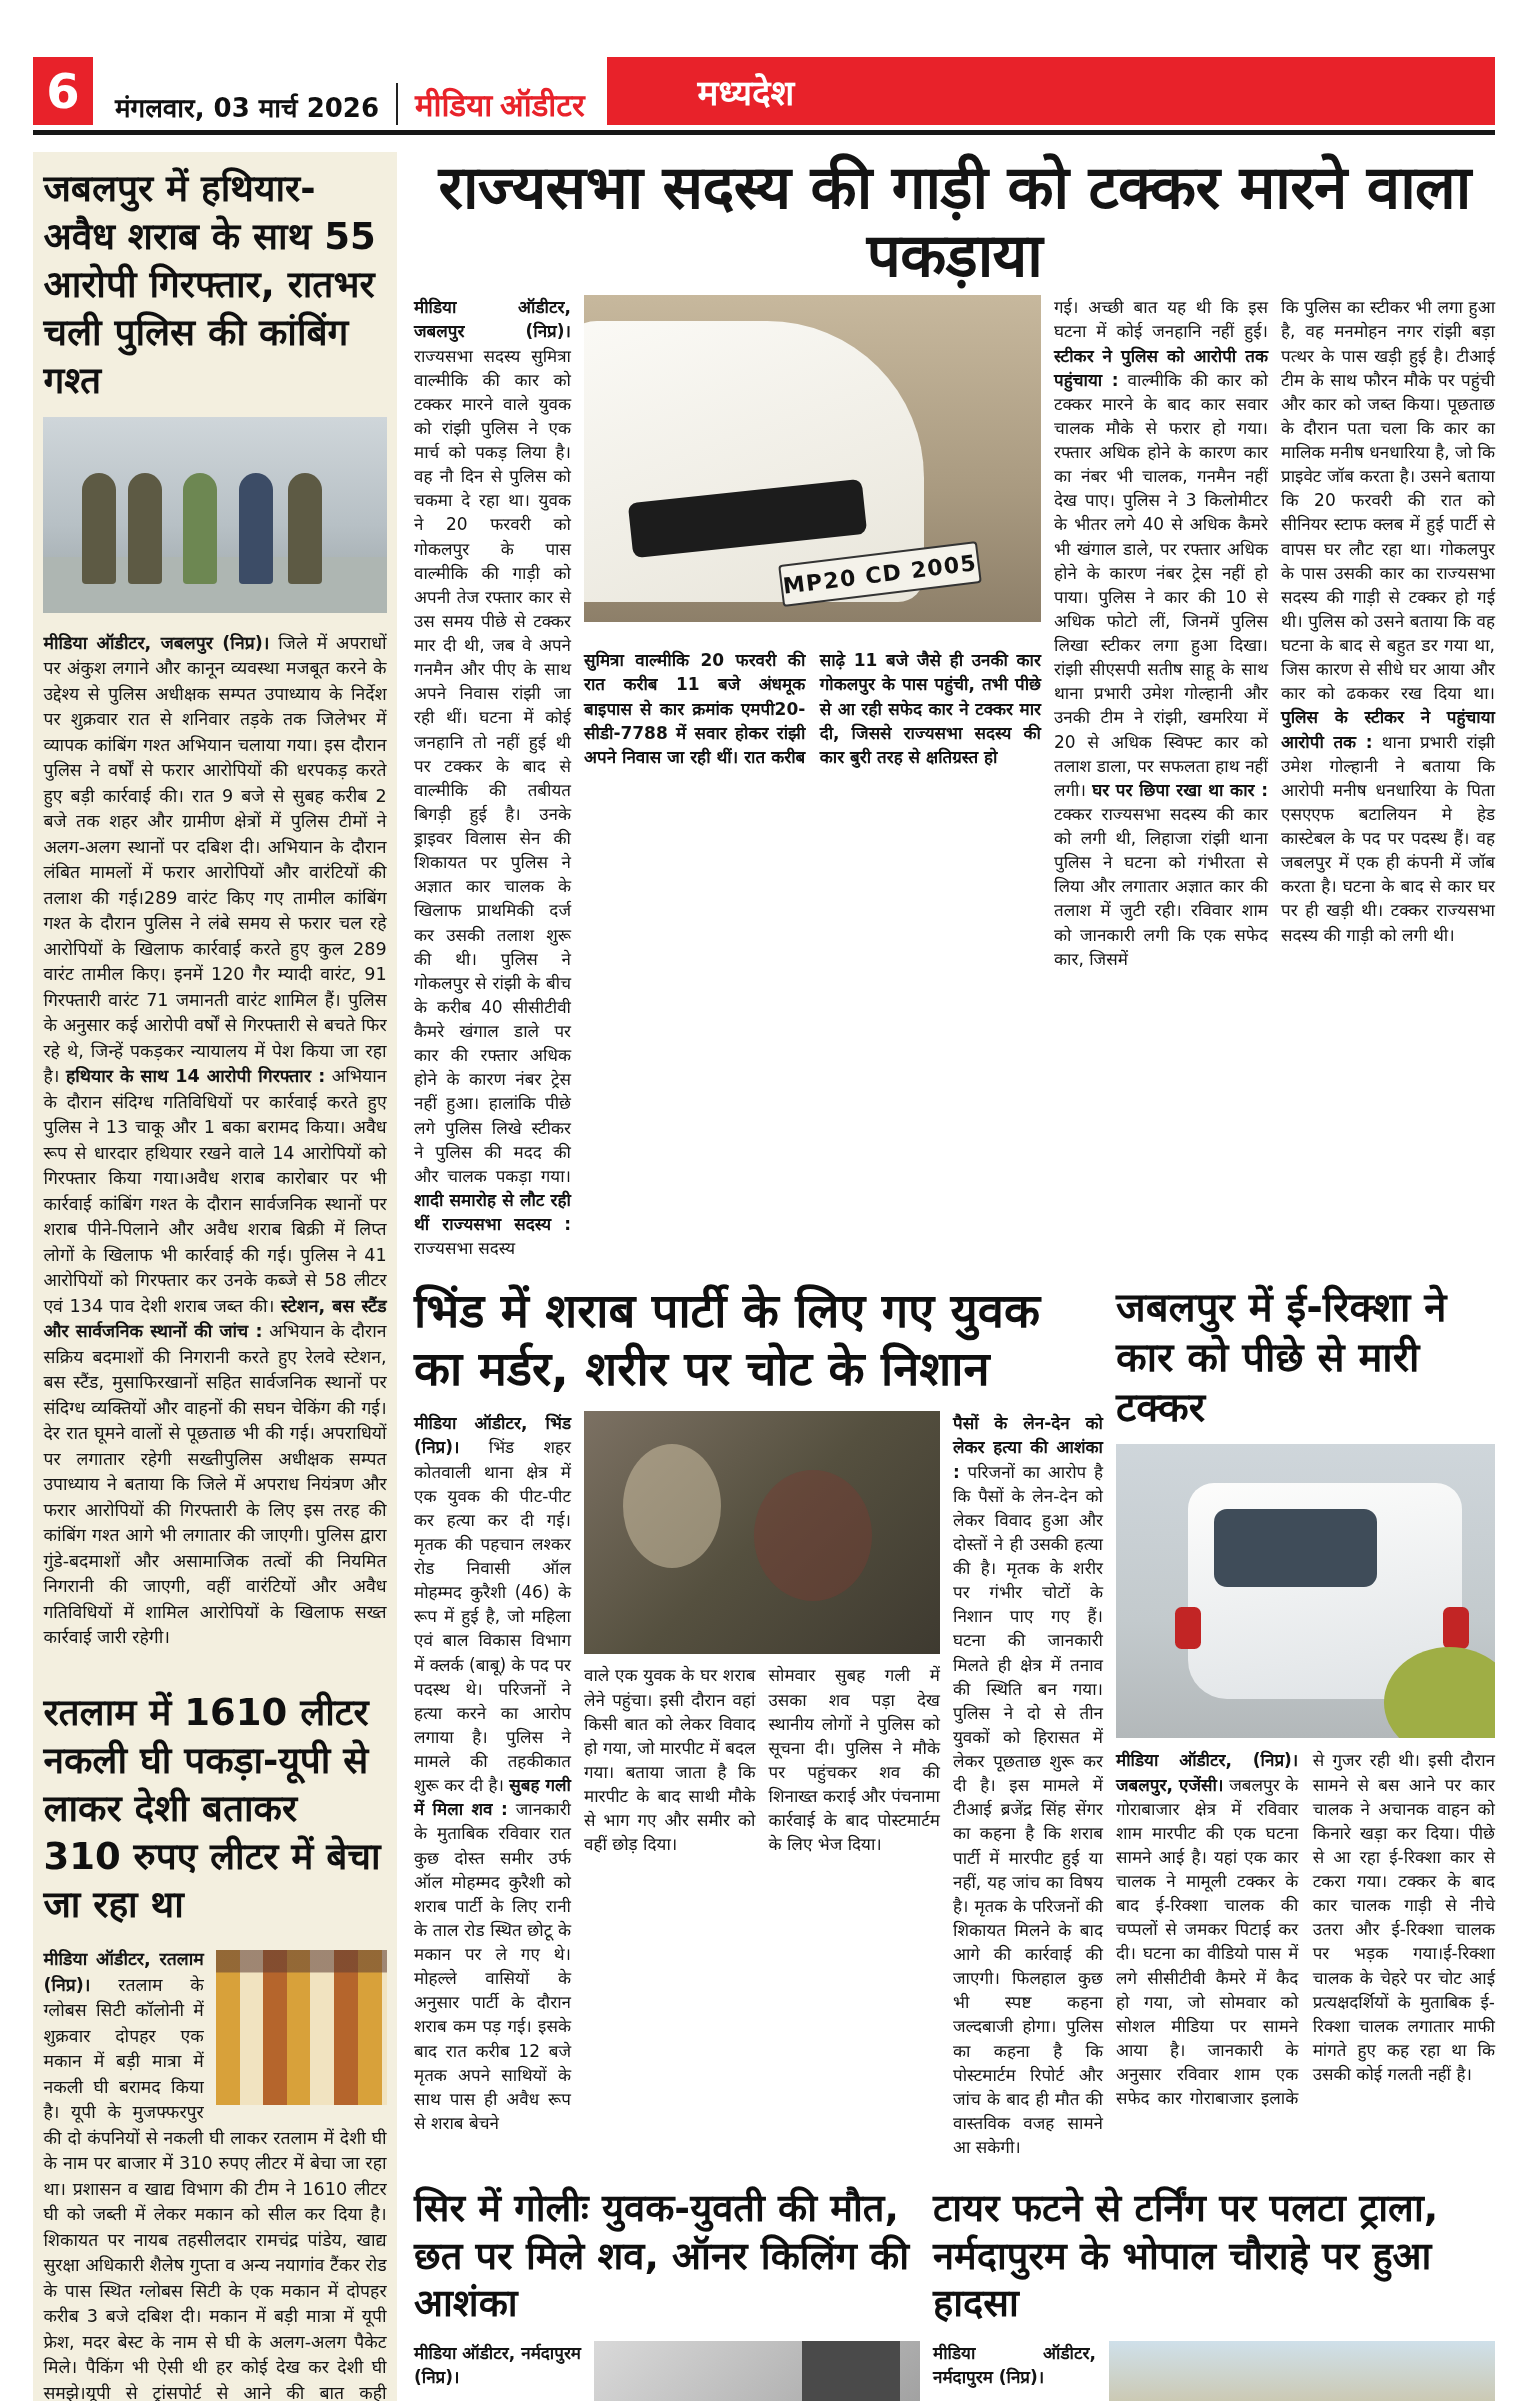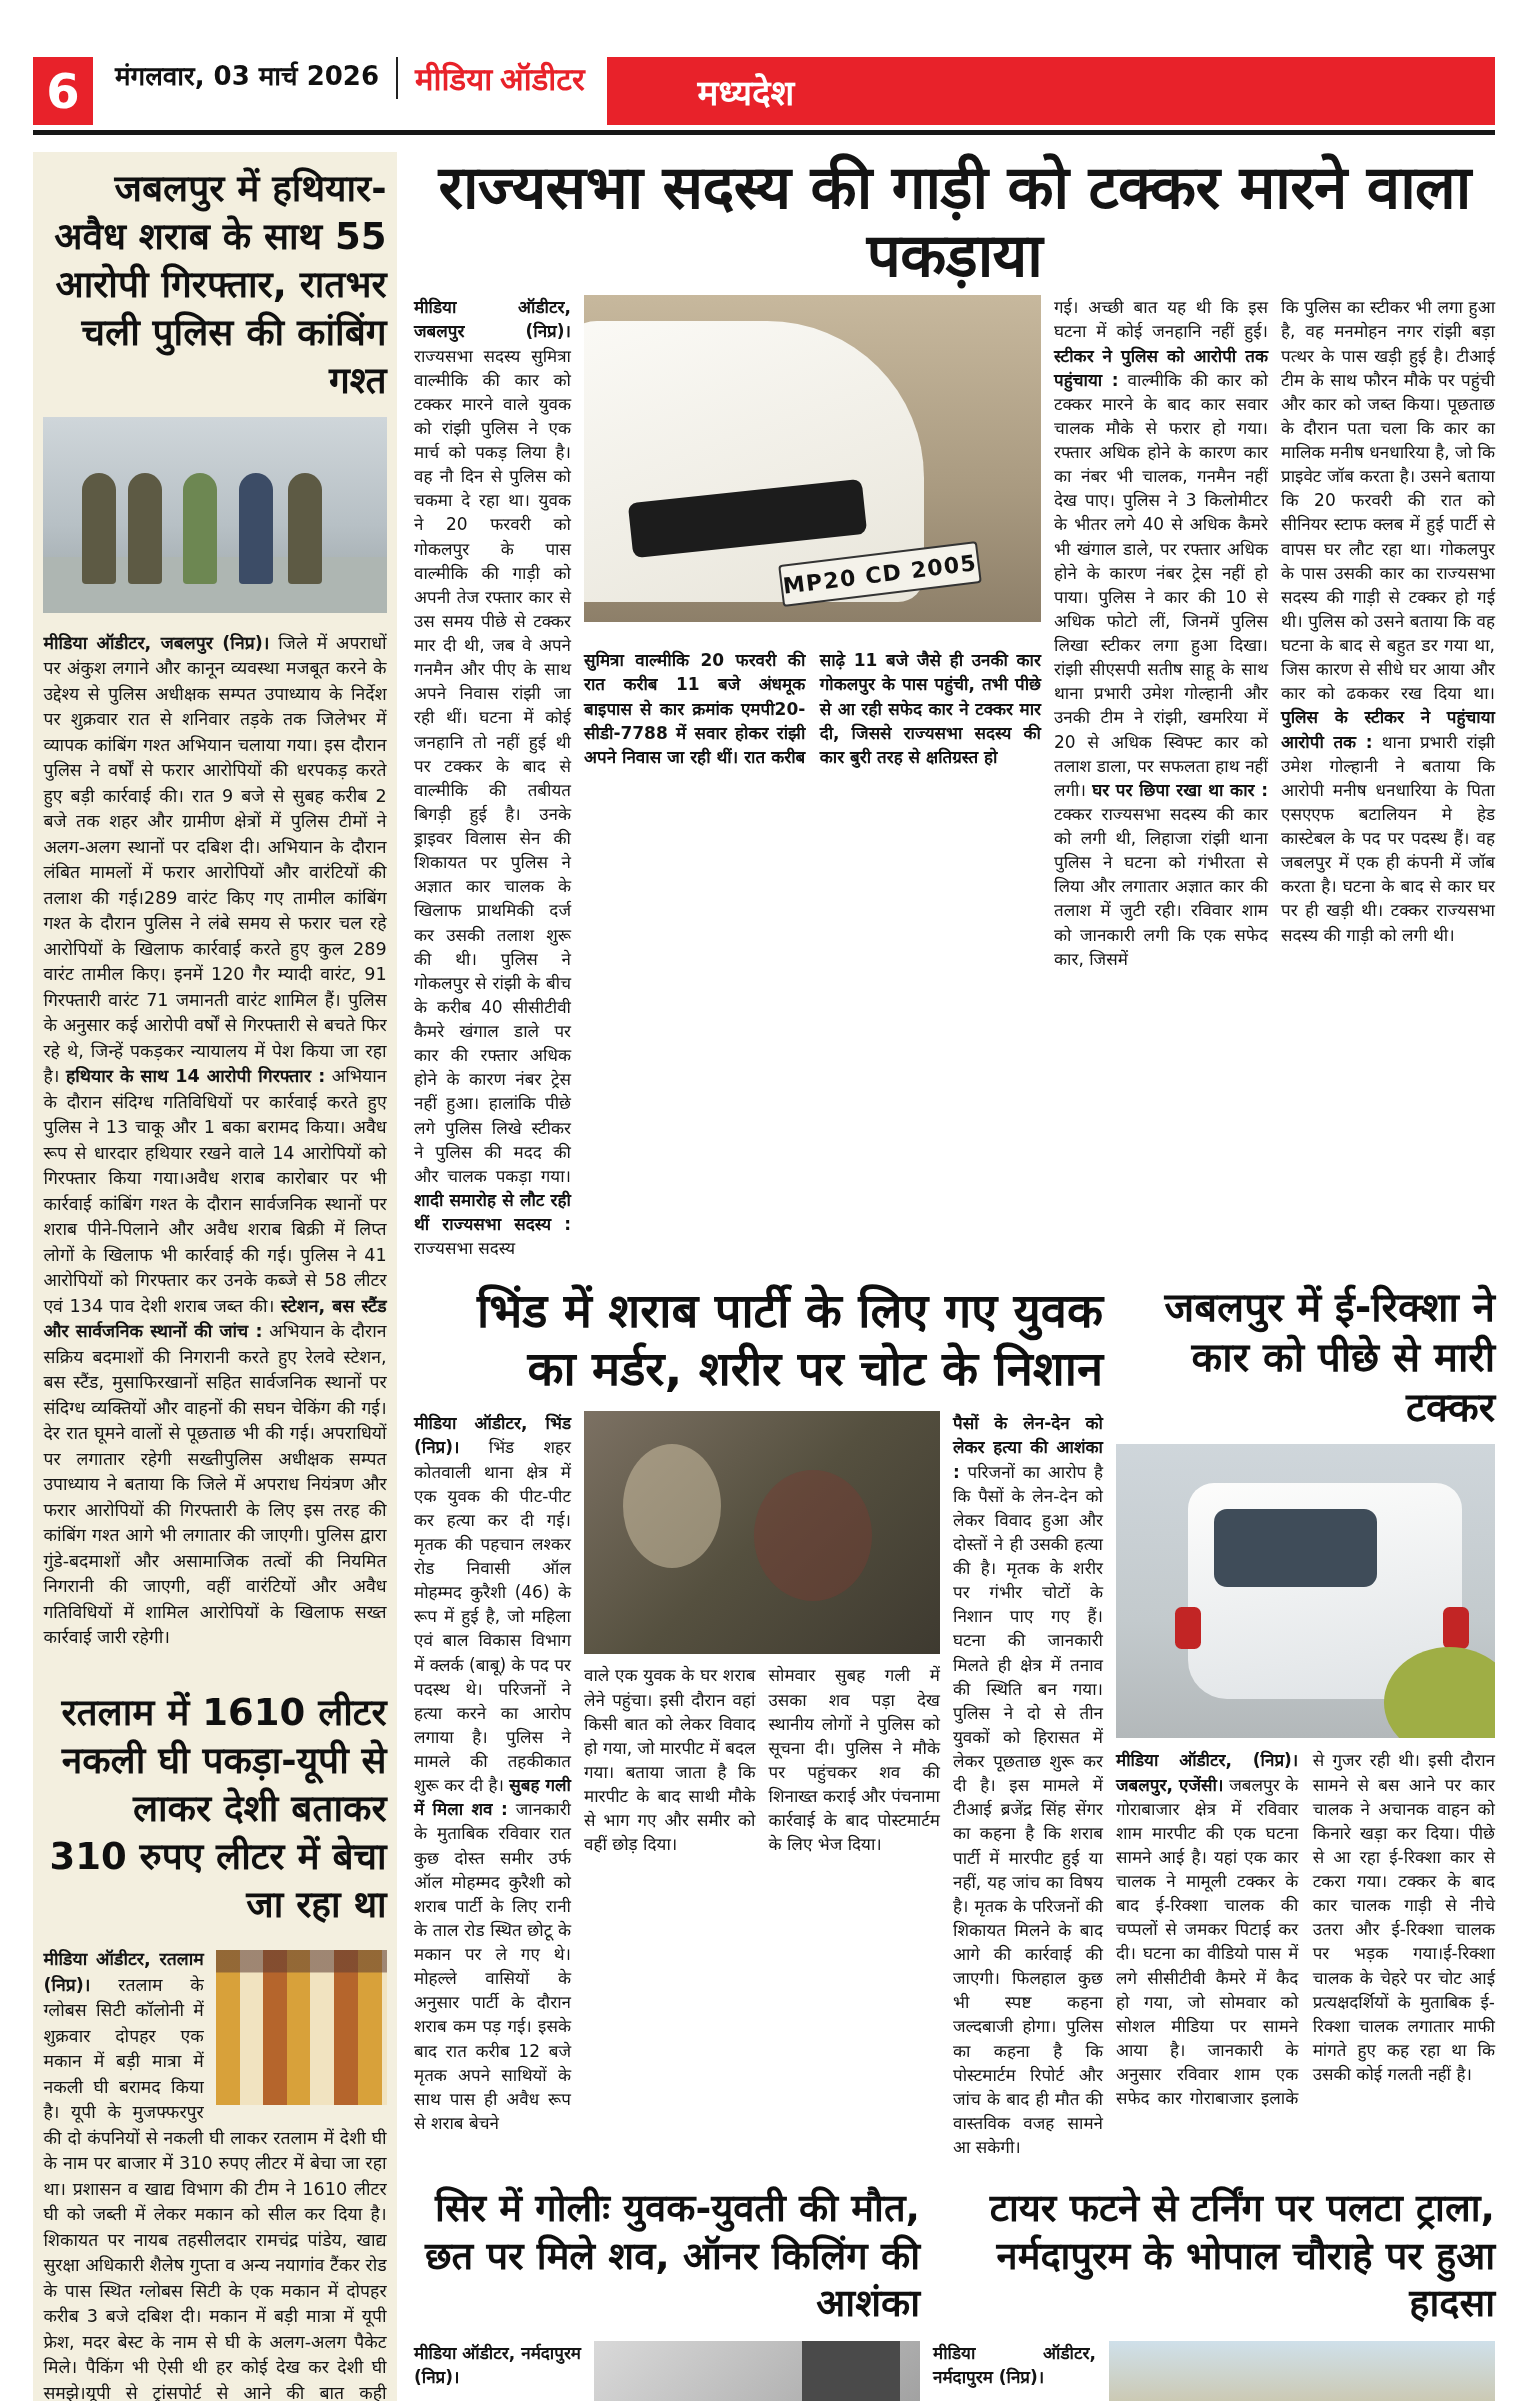--- a/index.html
+++ b/index.html
@@ -1,35 +1,35 @@
 <!DOCTYPE html>
 <html style="font-size:10.4px"><head>
 <meta charset="utf-8">
 <style>
   html,body{margin:0;padding:0;background:#e9e9e9;}
   .paper{width:1528px;min-height:2401px;background:#ffffff;box-sizing:border-box;padding:57px 33px 19.6px;font-family:"DejaVu Sans","Liberation Sans",sans-serif;color:#141414;}
   
   .masthead{display:flex;align-items:stretch;height:68px;background:#e8222a;}
   .m-pageno{width:60px;display:flex;align-items:center;justify-content:center;color:#fff;font-size:48px;font-weight:bold;}
-  .m-white{background:#fff;display:flex;align-items:flex-start;gap:17px;padding:0 22px;}
+  .m-white{background:#fff;display:flex;align-items:flex-end;gap:17px;padding:0 22px;}
   .m-date{font-size:26px;font-weight:bold;color:#111;white-space:nowrap;}
   .m-div{width:2px;height:42px;background:#222;}
   .m-brand{font-size:31px;font-weight:bold;color:#e8222a;white-space:nowrap;font-family:Liberation Serif, serif;}
   .m-edition{flex:0 0 auto;display:flex;align-items:center;color:#fff;font-size:35px;font-weight:bold;padding:0 46px 0 91px;}
   .m-url{flex:1;display:flex;align-items:center;justify-content:flex-end;padding-right:30px;color:#fff;font-size:26px;font-weight:bold;font-family:"DejaVu Serif","Liberation Serif",serif;}
   .rule{height:5.2px;background:#161616;margin-top:4.6px;}
   
   .content{display:flex;gap:17px;margin-top:17px;align-items:flex-start;}
   .leftcol{width:364px;flex:none;background:#f3efdf;padding:9.1px 10.4px 13px;box-sizing:border-box;}
   .maincol{flex:1;min-width:0;}
   
   .bodytxt{font-size:17px;line-height:1.42;text-align:justify;}
   .leftcol .bodytxt{font-size:17.6px;line-height:1.45;}
   b.lead{font-weight:bold;}
-  .ahead{font-weight:bold;text-align:right;color:#101010;}
+  .ahead{font-weight:bold;text-align:left;color:#101010;}
   
   .la-head{font-size:37px;line-height:1.3;margin:3.9px 0 11.8px;}
   .la-sep{height:17px;}
   
   .ph{position:relative;overflow:hidden;}
   .ph-police{height:196px;background:linear-gradient(180deg,#cfd6da 0%,#b7c0c5 55%,#9aa3a6 100%);}
   .ph-police .floor{position:absolute;left:0;right:0;bottom:0;height:56px;background:#aeb6b2;}
   .person{position:absolute;bottom:29px;width:34px;height:111px;background:#5d5a44;border-radius:17px 17px 3.9px 3.9px;}
   .person.blue{background:#3c4c66;}
   .ph-car{height:327px;background:linear-gradient(180deg,#c7b89d 0%,#a99a80 60%,#8d7f69 100%);}

